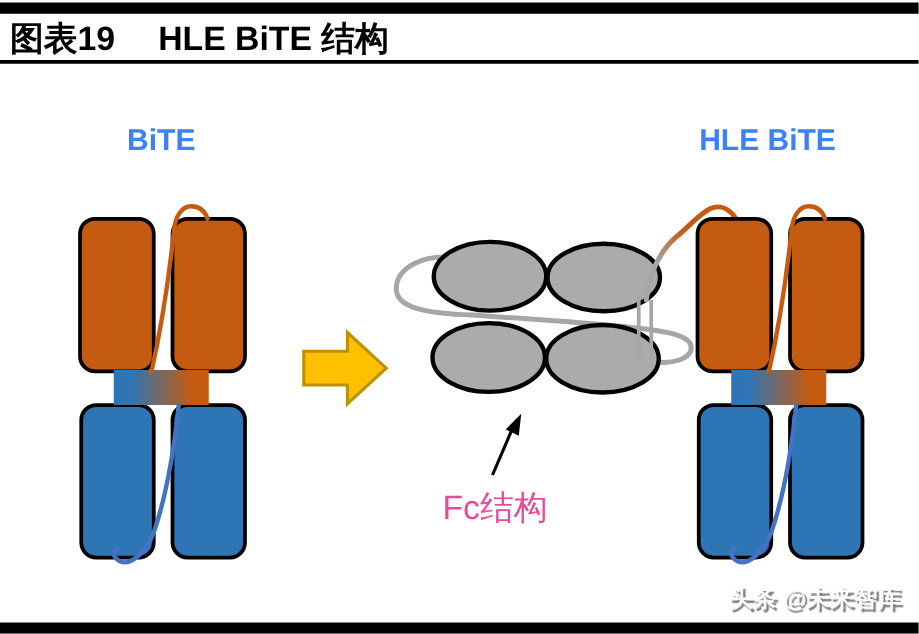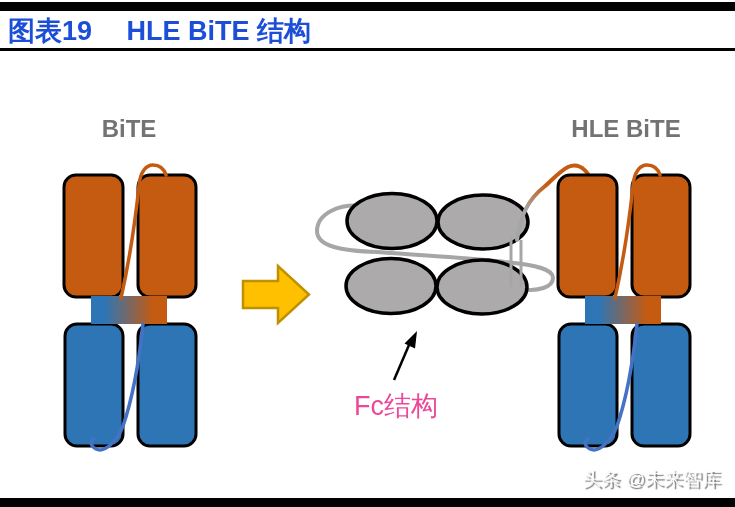--- a/index.html
+++ b/index.html
@@ -2,27 +2,27 @@
 <html><head>
 <meta charset="utf-8">
 <style>
   html,body{margin:0;padding:0;background:#fff;}
   body{width:735px;height:507px;position:relative;overflow:hidden;
        font-family:"Liberation Sans","DejaVu Sans",sans-serif;}
   .bar{position:absolute;left:0;width:735px;background:#000;}
   #top-bar{top:2px;height:9px;}
   #title-underline{top:48px;height:3px;}
   #bottom-bar{top:498px;height:9px;}
-  #page-title{position:absolute;left:8px;top:13px;font-size:27px;font-weight:bold;color:#1d4ed8;white-space:nowrap;}
-  .struct-label{position:absolute;top:99px;font-size:24px;font-weight:bold;color:#737373;text-align:center;margin-top:16px;}
+  #page-title{position:absolute;left:8px;top:13px;font-size:27px;font-weight:bold;color:#000000;white-space:nowrap;}
+  .struct-label{position:absolute;top:99px;font-size:24px;font-weight:bold;color:#3b82f6;text-align:center;}
   #bite-label{left:64px;width:130px;}
-  #hle-bite-label{left:560px;width:132px;}
+  #hle-bite-label{left:548px;width:132px;}
   #fc-label{position:absolute;left:338px;top:388px;width:116px;text-align:center;
             font-size:27px;font-weight:normal;color:#ec4899;}
-  #watermark{position:absolute;right:14px;top:466px;font-size:19px;font-weight:normal;
+  #watermark{position:absolute;right:14px;top:466px;font-size:19px;font-weight:bold;
              color:#fdfdfd;text-shadow:2px 2px 1px rgba(110,110,110,0.9);white-space:nowrap;}
   svg{position:absolute;left:0;top:0;}
 </style>
 </head>
 <body>
 
 <div id="top-bar" class="bar"></div>
 <div id="page-title">图表19　 HLE BiTE 结构</div>
 <div id="title-underline" class="bar"></div>
 

